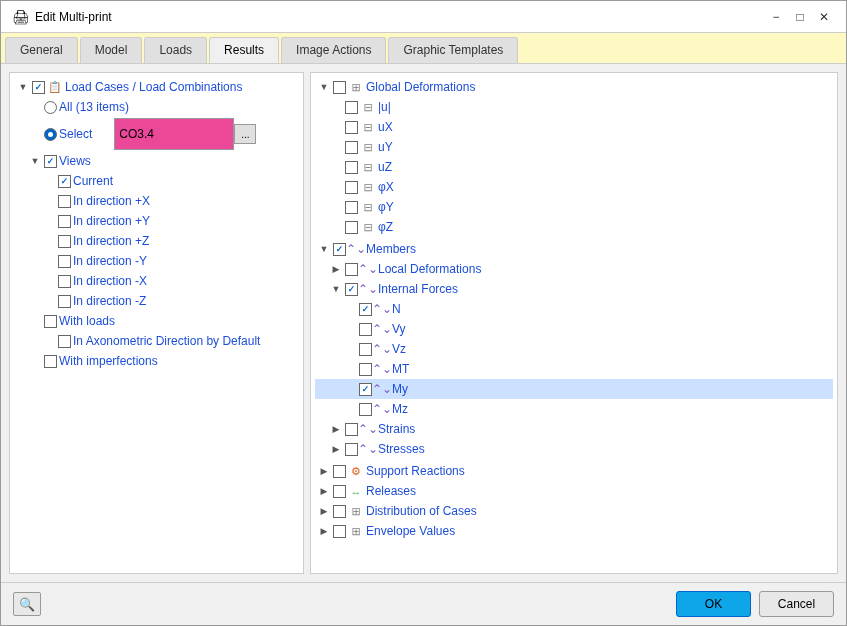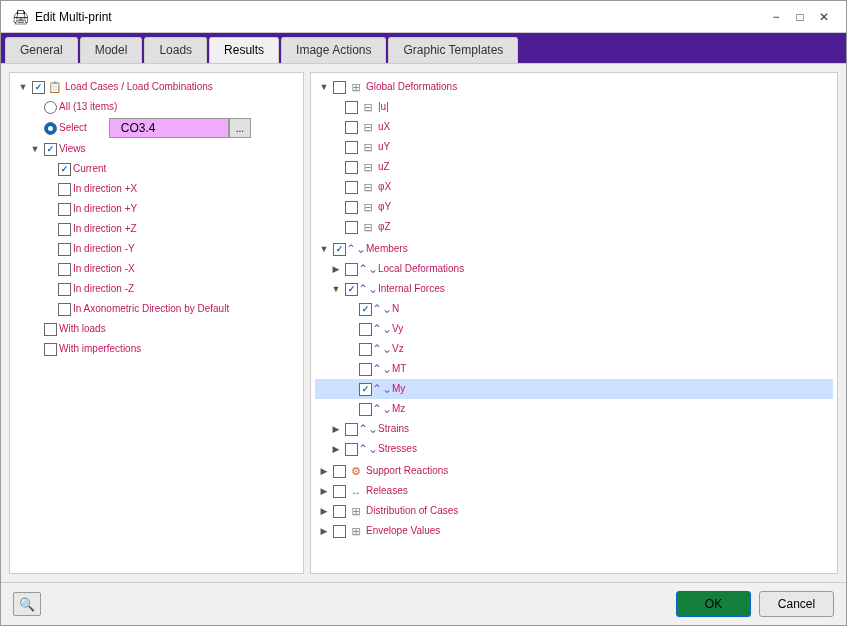--- a/index.html
+++ b/index.html
@@ -62,21 +62,21 @@
       cursor: pointer;
       display: flex;
       align-items: center;
       justify-content: center;
       font-size: 12px;
       color: #333;
     }
 
     .tab-bar {
       display: flex;
-      background: #4c1d95;
+      background: #fef9c3;
       border-bottom: 1px solid #ccc;
       padding-left: 4px;
       padding-top: 4px;
     }
     .tab {
       padding: 5px 14px;
       background: #e0e0e0;
       border: 1px solid #ccc;
       border-bottom: none;
       margin-right: 2px;
@@ -163,33 +163,33 @@
       width: 16px;
       height: 16px;
       display: inline-flex;
       align-items: center;
       justify-content: center;
       font-size: 11px;
       margin-right: 2px;
       flex-shrink: 0;
     }
     .tree-label {
-      font-size: 10px;
-      color: #be185d;
+      font-size: 12px;
+      color: #1d4ed8;
     }
 
     .indent1 { padding-left: 14px; }
     .indent2 { padding-left: 28px; }
     .combo-input {
       width: 120px;
-      height: 20px;
+      height: 32px;
       border: 1px solid #999;
-      padding: 0 11px;
-      font-size: 12px;
-      background: #f0abfc;
+      padding: 0 4px;
+      font-size: 12px;
+      background: #ec4899;
     }
     .combo-btn {
       width: 22px;
       height: 20px;
       border: 1px solid #999;
       background: #e0e0e0;
       cursor: pointer;
       display: flex;
       align-items: center;
       justify-content: center;
@@ -250,21 +250,21 @@
       min-width: 75px;
       height: 26px;
       border: 1px solid #999;
       background: #e8e8e8;
       cursor: pointer;
       font-size: 12px;
       padding: 0 12px;
       border-radius: 3px;
     }
     .action-btn.primary {
-      background: #15803d;
+      background: #0ea5e9;
       border-color: #0066cc;
       text-align: center;
     }
 
     
     .member-icon {
       color: #7a5cc4;
       font-size: 12px;
     }
     .support-icon {
@@ -365,30 +365,30 @@
       <div class="tree-item indent2">
         <span class="tree-expand" style="visibility:hidden">▶</span>
         <span class="cb"></span>
         <span class="tree-label">In direction -X</span>
       </div>
       <div class="tree-item indent2">
         <span class="tree-expand" style="visibility:hidden">▶</span>
         <span class="cb"></span>
         <span class="tree-label">In direction -Z</span>
       </div>
+      <div class="tree-item indent1">
+        <span class="tree-expand" style="visibility:hidden">▶</span>
+        <span class="cb"></span>
+        <span class="tree-label">With loads</span>
+      </div>
+
       <div class="tree-item indent2">
         <span class="tree-expand" style="visibility:hidden">▶</span>
         <span class="cb"></span>
         <span class="tree-label">In Axonometric Direction by Default</span>
-      </div>
-
-      <div class="tree-item indent1">
-        <span class="tree-expand" style="visibility:hidden">▶</span>
-        <span class="cb"></span>
-        <span class="tree-label">With loads</span>
       </div>
 
       <div class="tree-item indent1">
         <span class="tree-expand" style="visibility:hidden">▶</span>
         <span class="cb"></span>
         <span class="tree-label">With imperfections</span>
       </div>
 
     </div>
 

